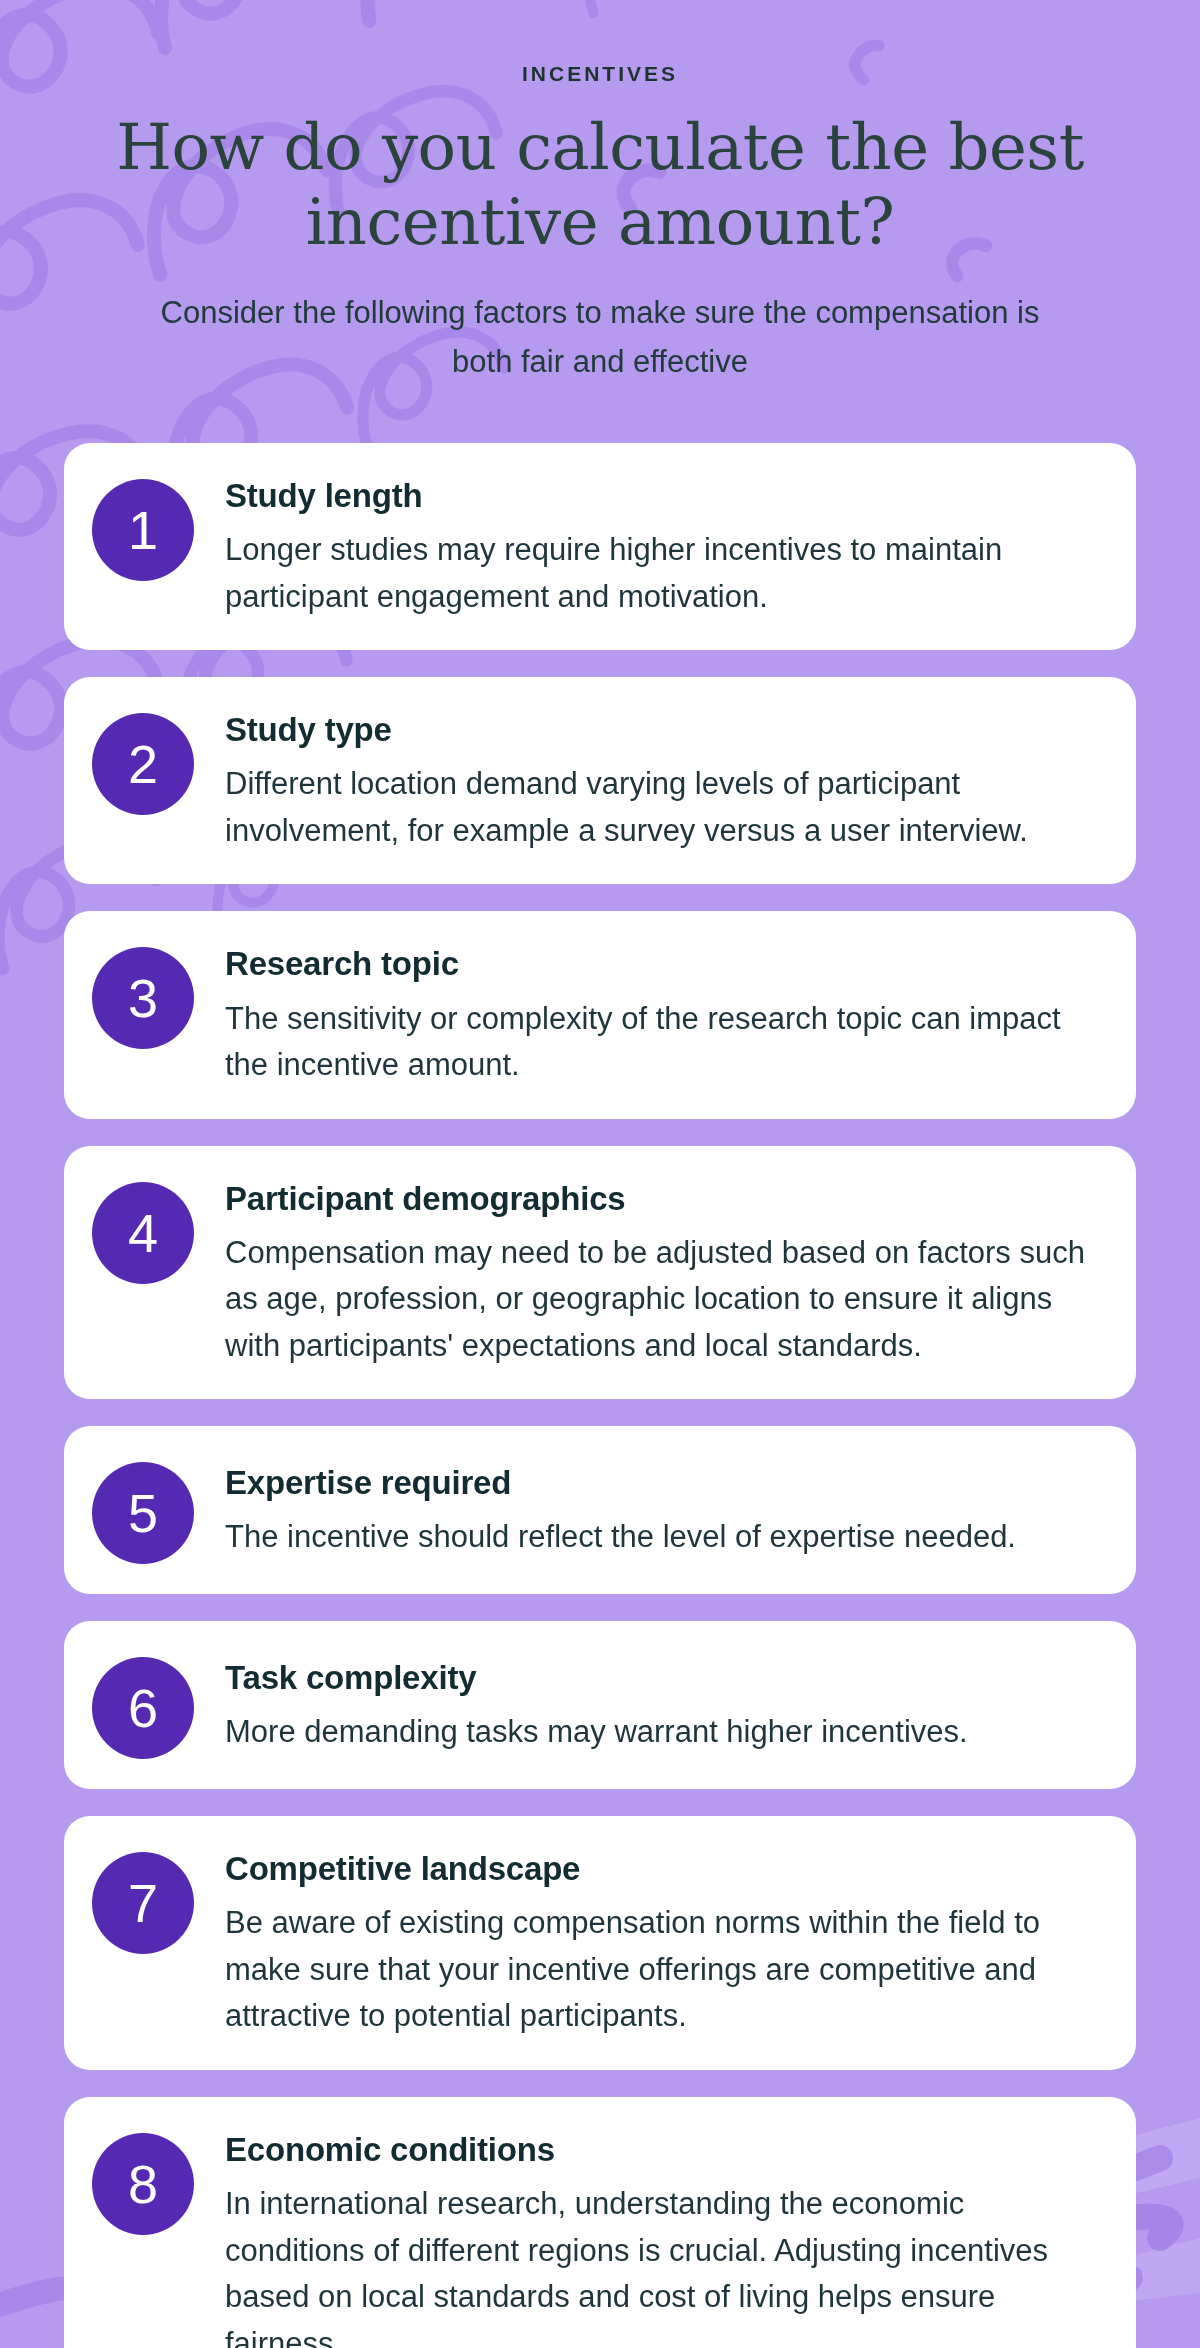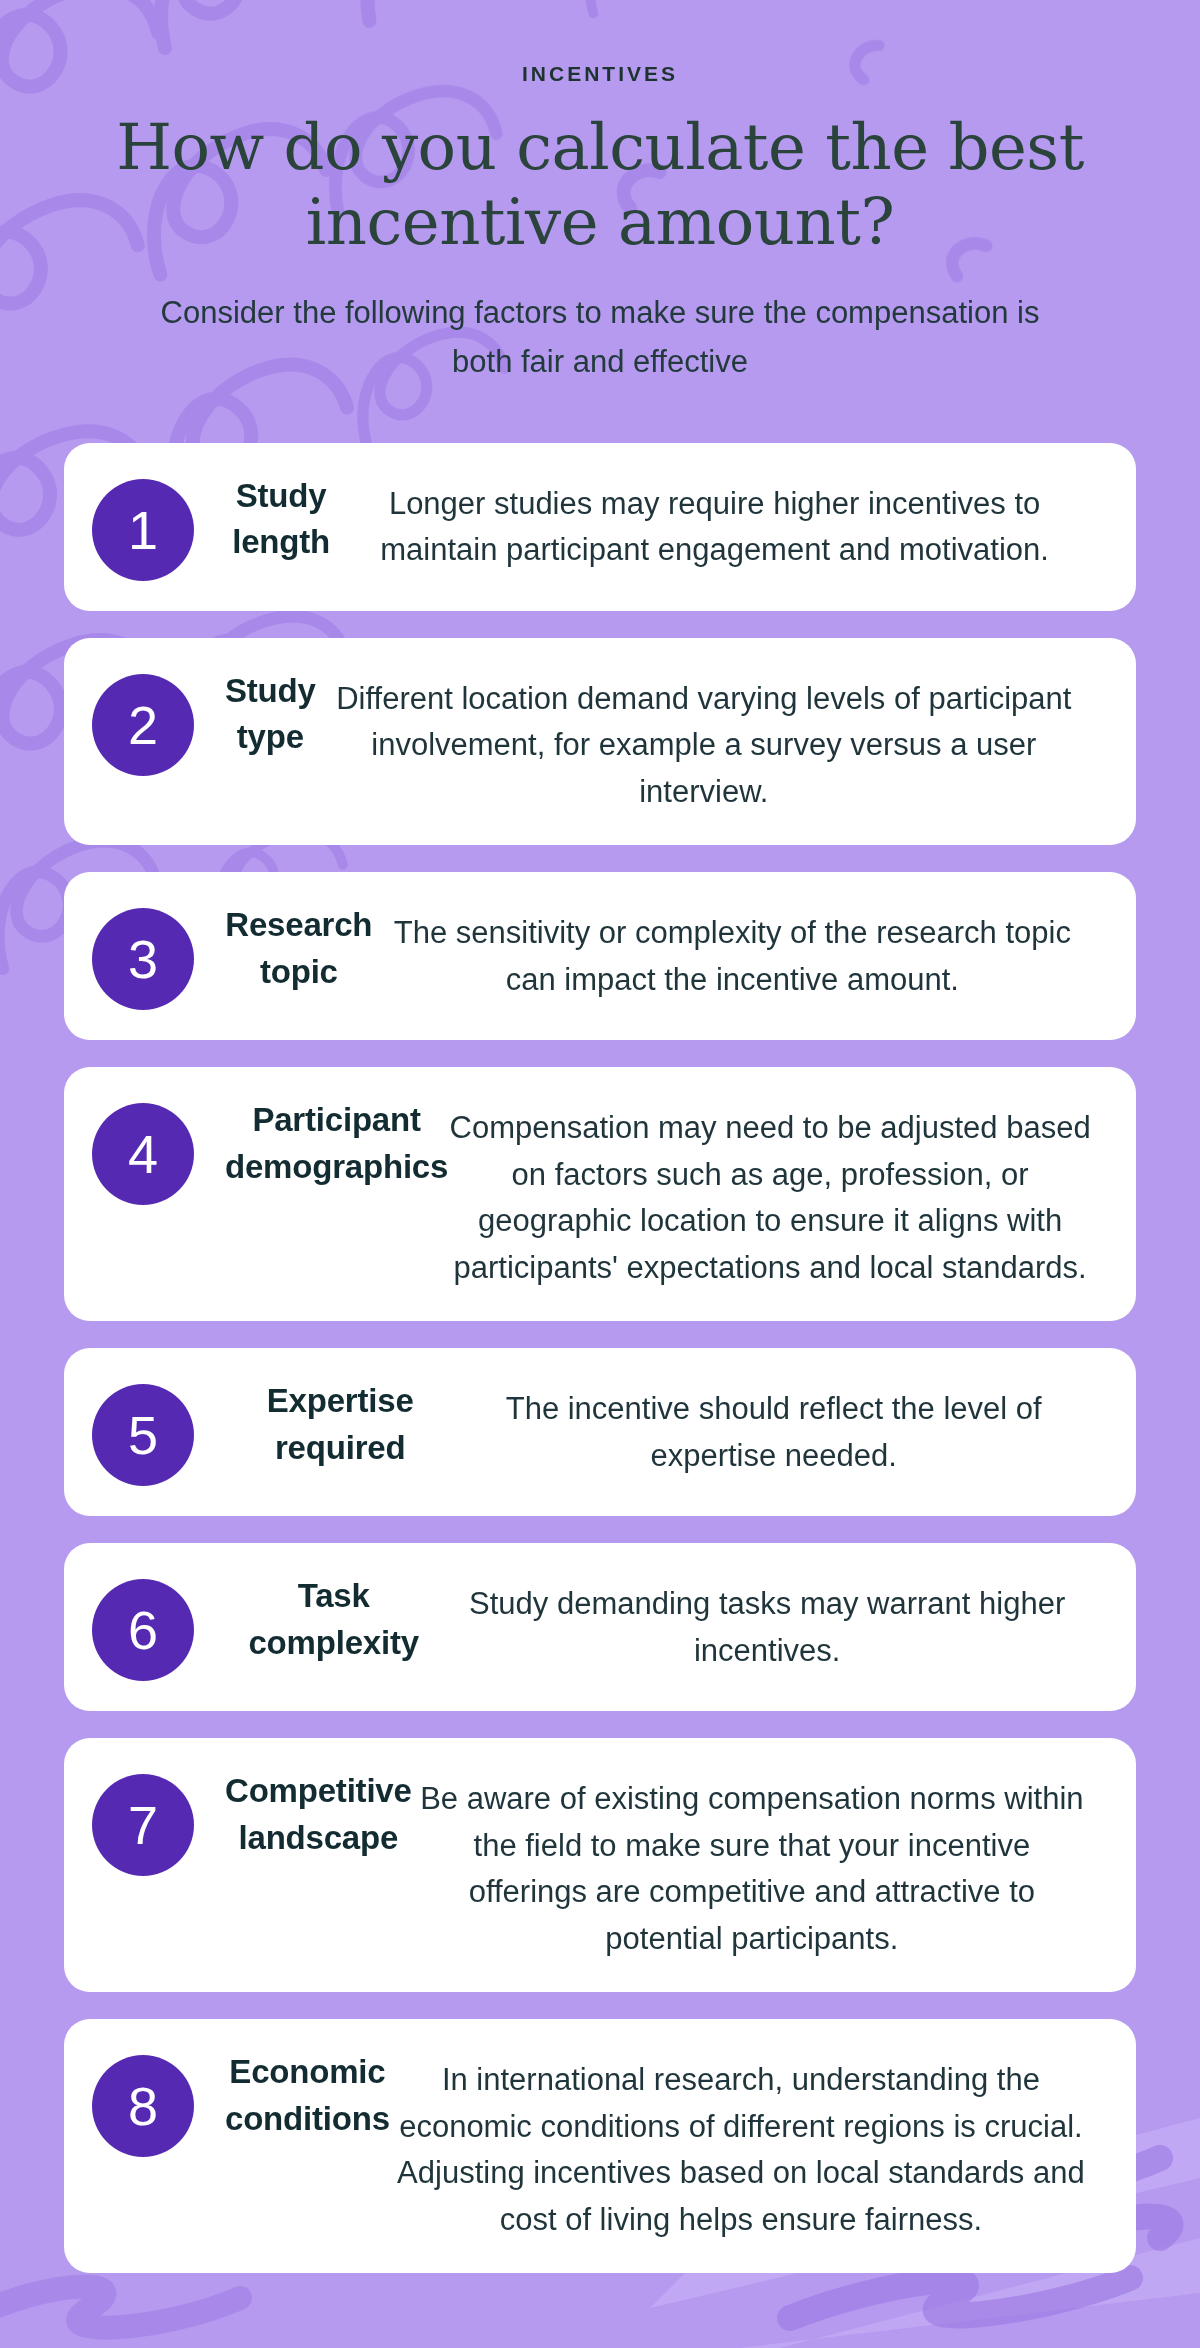--- a/index.html
+++ b/index.html
@@ -49,21 +49,21 @@
     box-sizing:border-box;
   }
   .num{
     flex:0 0 auto;
     width:102px;height:102px;border-radius:50%;
     background:#5629b3;color:#ffffff;
     display:flex;align-items:center;justify-content:center;
     font-size:54px;font-weight:400;
     margin-top:6px;
   }
-  .card-text{display:flex;flex-direction:row;justify-content:center;text-align:center;}
+  .card-text{display:flex;flex-direction:column;justify-content:center;}
   .card-title{
     font-size:33px;font-weight:bold;color:#132c31;
     line-height:1.4;letter-spacing:-0.2px;
   }
   .card-desc{
     font-size:31px;color:#1f353b;line-height:1.5;
     margin-top:8px;
   }
 </style>
 </head>
@@ -163,21 +163,21 @@
       <div class="card-text">
         <div class="card-title">Expertise required</div>
         <div class="card-desc">The incentive should reflect the level of expertise needed.</div>
       </div>
     </div>
 
     <div class="card">
       <div class="num">6</div>
       <div class="card-text">
         <div class="card-title">Task complexity</div>
-        <div class="card-desc">Study demanding tasks may warrant higher incentives.</div>
+        <div class="card-desc">More demanding tasks may warrant higher incentives.</div>
       </div>
     </div>
 
     <div class="card">
       <div class="num">7</div>
       <div class="card-text">
         <div class="card-title">Competitive landscape</div>
         <div class="card-desc">Be aware of existing compensation norms within the field to make sure that your incentive offerings are competitive and attractive to potential participants.</div>
       </div>
     </div>

